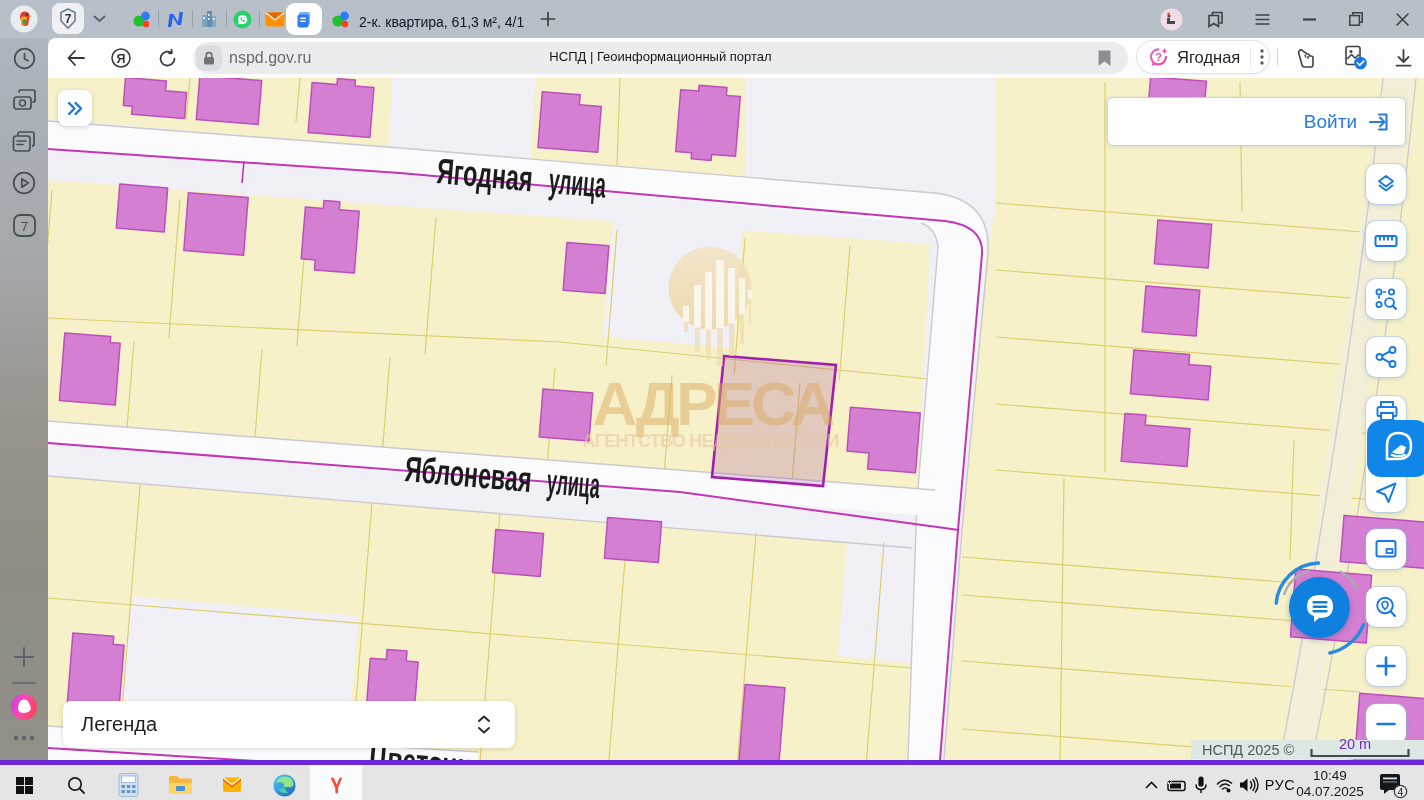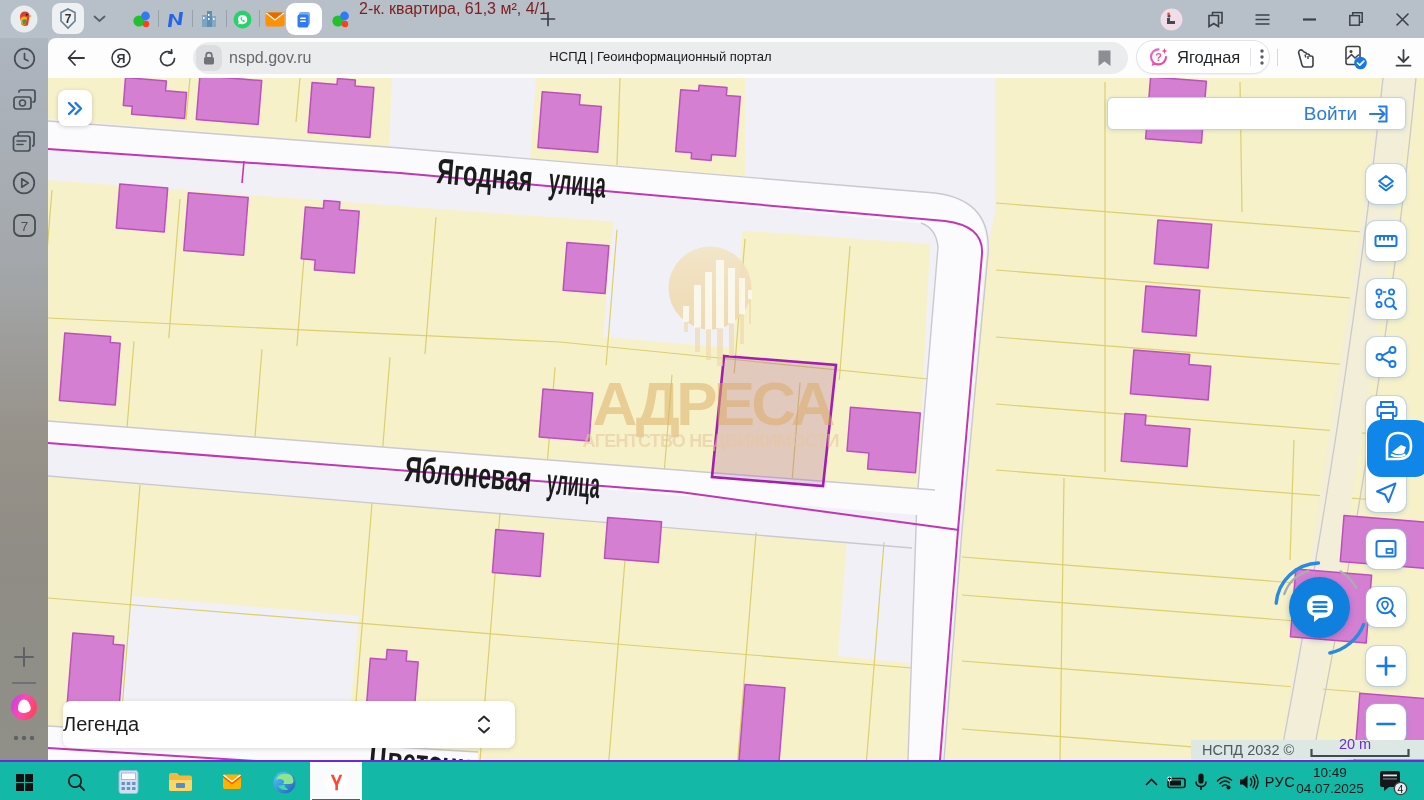--- a/index.html
+++ b/index.html
@@ -2,48 +2,48 @@
 <html lang="ru"><head><meta charset="utf-8">
 <style>
 *{margin:0;padding:0;box-sizing:border-box}
 html,body{width:1424px;height:800px;overflow:hidden;font-family:"Liberation Sans",sans-serif}
 .abs{position:absolute}
 #page{position:relative;width:1424px;height:800px;background:#b7bfc8}
 
 #tabbar{position:absolute;left:0;top:0;width:1424px;height:38px;background:#b7bfc8}
 .tb-ic{position:absolute;top:0;height:38px;display:flex;align-items:center;justify-content:center}
 .sep{position:absolute;top:10px;width:1px;height:17px;background:#98a1ab}
-#tabtitle{position:absolute;left:359px;top:0;font-size:16px;color:#7f1d1d;white-space:nowrap}
+#tabtitle{position:absolute;left:359px;top:14px;font-size:14px;color:#0f172a;white-space:nowrap}
 
 #toolbar{position:absolute;left:48px;top:38px;width:1376px;height:40px;background:#fdfdfe;border-radius:8px 0 0 0}
 #urlpill{position:absolute;left:145px;top:4px;width:935px;height:32px;background:#ebecee;border-radius:16px}
 #lockchip{position:absolute;left:3px;top:3px;width:26px;height:26px;background:#dcddE0;border-radius:8px;display:flex;align-items:center;justify-content:center}
 #urltext{position:absolute;left:36px;top:7px;font-size:16px;color:#67696c}
 #ptitle{position:absolute;left:0;right:0;top:7px;text-align:center;font-size:13px;color:#17181a}
 #askpill{position:absolute;left:1088px;top:2px;width:134px;height:34px;border:1px solid #e3e4e6;background:#fff;border-radius:17px;box-shadow:0 1px 2px rgba(0,0,0,.05);display:flex;align-items:center}
 
 #sidebar{position:absolute;left:0;top:38px;width:48px;height:722px;background:linear-gradient(180deg,#adb5bf 0%,#a4a8ac 30%,#97928a 55%,#8e8c85 75%,#909089 100%)}
 .sb{position:absolute;left:0;width:48px;display:flex;align-items:center;justify-content:center}
 
 #mapwrap{position:absolute;left:48px;top:78px;width:1376px;height:682px;overflow:hidden}
 
-#login{position:absolute;left:1107px;top:97px;width:299px;height:33px;background:#fff;border:1px solid #b9d3f1;border-radius:6px;display:flex;align-items:center;justify-content:flex-end;box-shadow:0 1px 4px rgba(70,110,160,.18)}
+#login{position:absolute;left:1107px;top:97px;width:299px;height:49px;background:#fff;border:1px solid #b9d3f1;border-radius:6px;display:flex;align-items:center;justify-content:flex-end;box-shadow:0 1px 4px rgba(70,110,160,.18)}
 #login span{color:#2a7be0;font-size:19px;margin-right:10px}
 .mbtn{position:absolute;left:1366px;width:40px;height:40px;background:#fff;border-radius:10px;box-shadow:0 0 0 1px rgba(150,190,235,.45),0 2px 5px rgba(90,130,180,.25);display:flex;align-items:center;justify-content:center}
 #bigblue{position:absolute;left:1367px;top:420px;width:62px;height:57px;background:#0f86e8;border-radius:14px;display:flex;align-items:center;justify-content:center}
 #navcol{position:absolute;left:1366px;top:396px;width:40px;height:116px;background:#fff;border-radius:10px;box-shadow:0 0 0 1px rgba(150,190,235,.45),0 2px 5px rgba(90,130,180,.25)}
 #chat{position:absolute;left:1289px;top:577px;width:61px;height:61px;background:#1080de;border-radius:50%;display:flex;align-items:center;justify-content:center;box-shadow:0 2px 6px rgba(0,60,120,.3)}
 #legend{position:absolute;left:63px;top:701px;width:452px;height:47px;background:#fff;border-radius:8px;box-shadow:0 1px 5px rgba(0,0,0,.14);display:flex;align-items:center}
-#legend .t{font-size:20px;color:#1e1e1e;}
+#legend .t{font-size:20px;color:#1e1e1e;margin-left:18px}
 #attrib{position:absolute;left:1191px;top:740px;width:233px;height:19px;background:#dde8e4;display:flex;align-items:center}
 #attrib .c{font-size:14.5px;color:#4c5a60;margin-left:11px}
 #scale{position:absolute;left:1310px;top:737px;width:100px;height:22px}
 #scale .n{position:absolute;left:0;right:10px;top:-1px;text-align:center;font-size:14.5px;color:#6d28d9}
 
-#taskbar{position:absolute;left:0;top:760px;width:1424px;height:40px;background:#14b8a6;border-top:2px solid #6d28d9}
+#taskbar{position:absolute;left:0;top:760px;width:1424px;height:40px;background:#e5e5e5;border-top:5px solid #6d28d9}
 .tk{position:absolute;top:0;height:40px;display:flex;align-items:center;justify-content:center}
 #ybtile{position:absolute;left:310px;top:0;width:52px;height:40px;background:#fafbfc}
 #ybtile::after{content:"";position:absolute;left:2px;bottom:0;width:48px;height:3px;background:#0a6cd6}
 #clock{position:absolute;left:1292px;top:3px;width:76px;text-align:center;font-size:13.5px;color:#1a1a1a;line-height:16px}
 </style></head>
 <body>
 <div id="page">
 
 <div id="tabbar">
 
@@ -538,21 +538,21 @@
 
 <div id="legend">
       <span class="t">Легенда</span>
   <svg style="position:absolute;right:24px;top:14px" width="14" height="19" viewBox="0 0 14 19">
         <path d="M2 6 L7 1.5 L12 6" fill="none" stroke="#2b2b2b" stroke-width="2" stroke-linecap="round" stroke-linejoin="round"></path>
         <path d="M2 13 L7 17.5 L12 13" fill="none" stroke="#2b2b2b" stroke-width="2" stroke-linecap="round" stroke-linejoin="round"></path>
       </svg>
 </div>
 
 <div id="attrib">
-      <span class="c">НСПД 2032 ©</span>
+      <span class="c">НСПД 2025 ©</span>
     </div>
 <div id="scale">
       <span class="n">20 m</span>
   <svg style="position:absolute;left:0;top:11px" width="100" height="10" viewBox="0 0 100 10">
         <path d="M1.5 1 V8 H98.5 V1" fill="none" stroke="#3e4c52" stroke-width="2.2"></path>
       </svg>
 </div>
 
 <div id="taskbar">
   <div class="tk" style="left:10px;width:28px">

